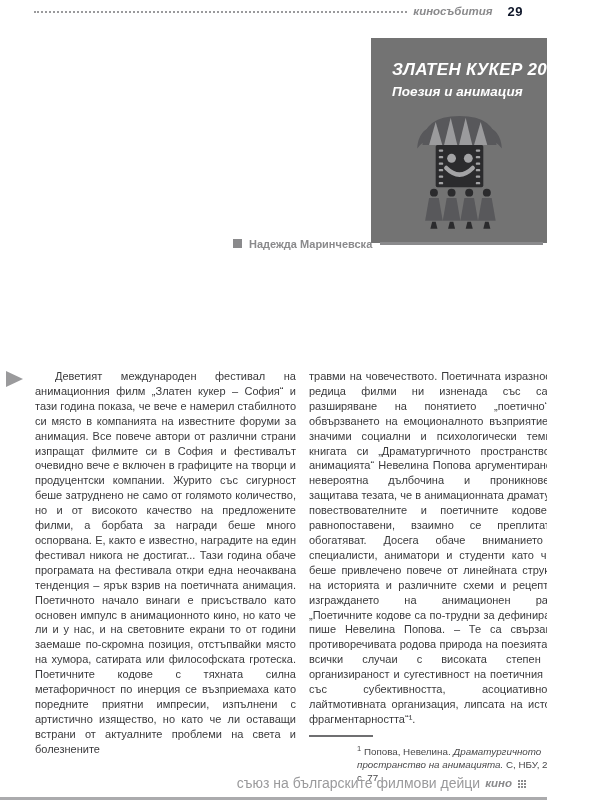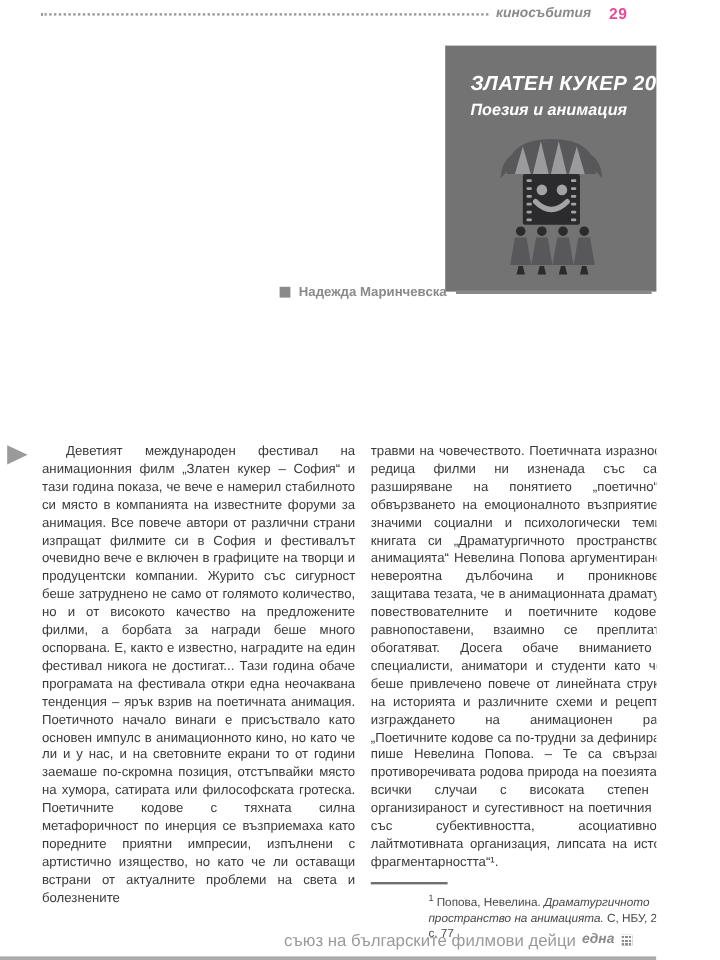--- a/index.html
+++ b/index.html
@@ -6,21 +6,21 @@
   .page {
     position:relative; width:547px; height:800px; background:#ffffff;
     font-family:"Liberation Sans","DejaVu Sans",sans-serif; overflow:hidden;
   }
 
   
   .page-header { position:absolute; top:3px; left:34px; right:24px; height:16px;
     display:flex; align-items:center; }
   .dotted-leader { flex:1; height:0; border-bottom:2px dotted #9a9a9c; margin-right:6px; transform:translateY(1px); }
   .section-label { font-size:11.5px; font-weight:bold; font-style:italic; color:#8a8a8c; white-space:nowrap; }
-  .page-number { font-size:13px; font-weight:bold; color:#ec4899; margin-left:15px; letter-spacing:0.5px; }
+  .page-number { font-size:13px; font-weight:bold; color:#0f172a; margin-left:15px; letter-spacing:0.5px; }
 
   
   .title-box { position:absolute; left:371px; top:38px; width:231px; height:205px; background:#737373;font-style:italic; }
   .box-title { color:#ffffff; font-weight:bold; font-size:17px; margin:22px 0 0 21px; letter-spacing:0.3px; }
   .box-subtitle { color:#ffffff; font-weight:bold; font-size:13.5px; margin:4px 0 0 21px; }
   .kuker-logo { display:block; margin:9px 0 0 40px; width:97px; height:auto; }
 
   
   .byline { position:absolute; top:237px; left:233px; right:4px; height:13px;
     display:flex; align-items:center; }
@@ -128,18 +128,18 @@
   </div>
 
   <div class="col col-right">
     <div class="body-text">травми на човечеството. Поетичната изразност на редица филми ни изненада със самото разширяване на понятието „поетично“ и обвързването на емоционалното възприятие със значими социални и психологически теми. В книгата си „Драматургичното пространство на анимацията“ Невелина Попова аргументирано и с невероятна дълбочина и проникновеност защитава тезата, че в анимационната драматургия повествователните и поетичните кодове са равнопоставени, взаимно се преплитат и обогатяват. Досега обаче вниманието на специалисти, аниматори и студенти като че ли беше привлечено повече от линейната структура на историята и различните схеми и рецепти за изграждането на анимационен разказ. „Поетичните кодове са по-трудни за дефиниране – пише Невелина Попова. – Те са свързани с противоречивата родова природа на поезията, във всички случаи с високата степен на организираност и сугестивност на поетичния език; със субективността, асоциативността, лайтмотивната организация, липсата на история, фрагментарността“¹.</div>
     <div class="footnote-rule"></div>
     <div class="footnote"><sup>1</sup><span> Попова, Невелина. </span><span class="fn-title">Драматургичното пространство на анимацията.</span><span> С, НБУ, 2016, с. 77</span></div>
   </div>
 
   <div class="page-footer">
     <span class="footer-text">съюз на българските филмови дейци</span>
-    <span class="footer-brand">една</span>
+    <span class="footer-brand">кино</span>
     <span class="footer-grid-icon"></span>
   </div>
 
   <div class="scan-edge-bottom"></div>
 </div>
 
 </body></html>

